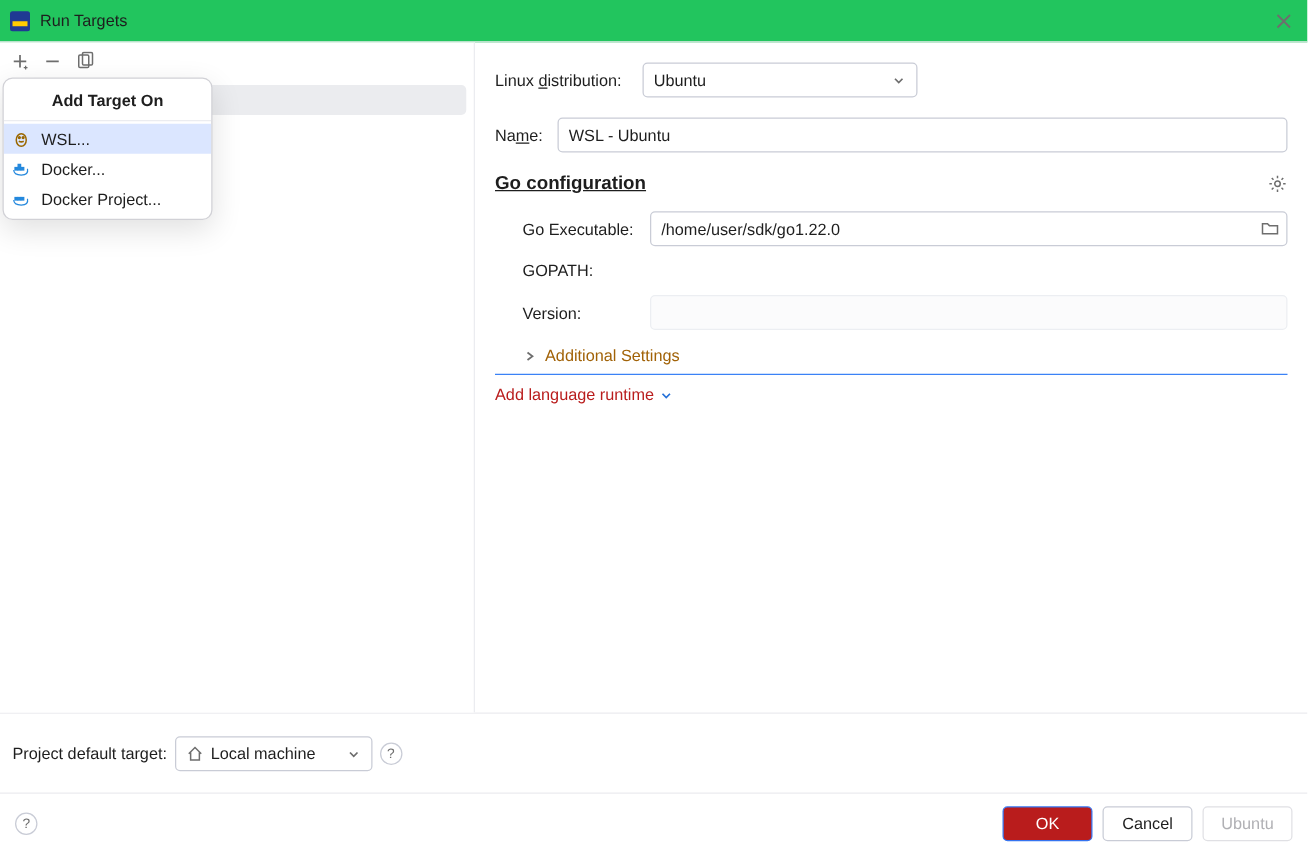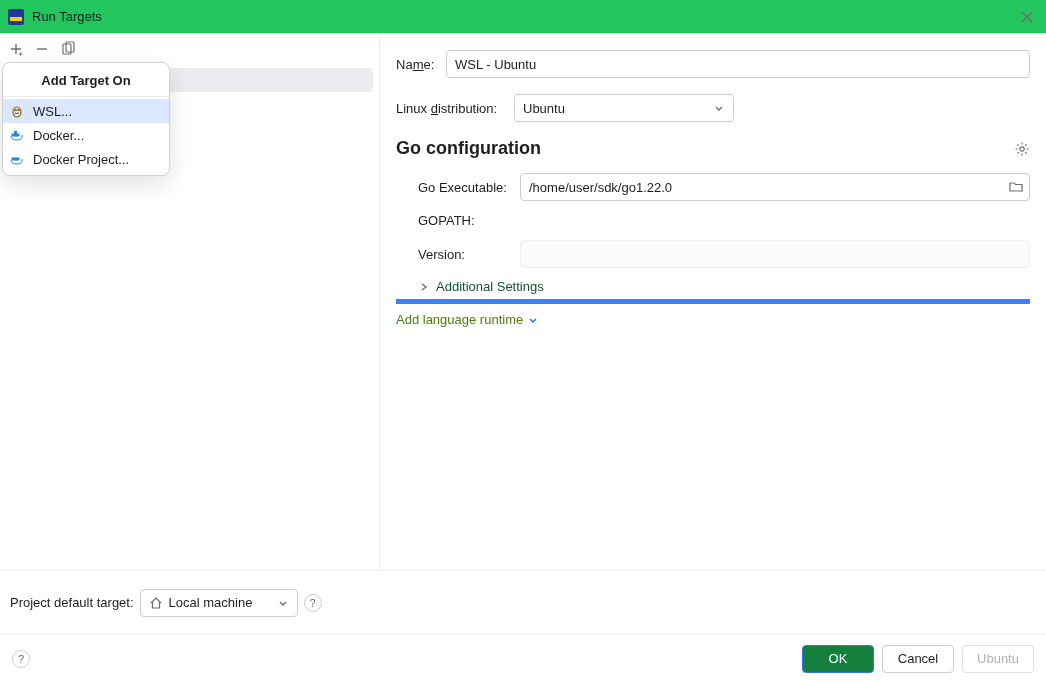--- a/index.html
+++ b/index.html
@@ -168,21 +168,22 @@
   .select .chev { width: 12px; height: 12px; stroke: #6e6e6e; }
 
   .section-row {
     display: flex;
     align-items: center;
     justify-content: space-between;
     margin: 4px 0 14px 0;
   }
   .section-title {
     font-weight: 600;
-    font-size: 18px;
+    font-size: 15px;
+    text-decoration: underline;
   }
   .gear { width: 16px; height: 16px; stroke: #6e6e6e; cursor: pointer; }
 
   .form-row {
     display: flex;
     align-items: center;
     margin-bottom: 12px;
     padding-left: 22px;
   }
   .form-row > label {
@@ -211,31 +212,31 @@
     border-right: 1px solid #eceef2;
     border-radius: 4px;
     background: #fbfbfc;
   }
 
   .expander {
     display: flex;
     align-items: center;
     gap: 6px;
     padding-left: 22px;
-    color: #14532d;
+    color: #a16207;
     cursor: pointer;
     height: 24px;
-    border-bottom: 5px solid #3b82f6;
+    border-bottom: 1px solid #3b82f6;
     padding-bottom: 6px;
     margin-bottom: 8px;
   }
   .expander .chev { width: 12px; height: 12px; stroke: #6e6e6e; }
 
   .link-row {
-    color: #4d7c0f;
+    color: #b91c1c;
     display: flex;
     align-items: center;
     gap: 4px;
     cursor: pointer;
     font-size: 13px;
   }
   .link-row .chev { width: 12px; height: 12px; stroke: #2470d8; }
 
   
   .project-row {
@@ -285,21 +286,21 @@
     padding: 0 14px;
     border-radius: 4px;
     border: 1px solid #c9ccd6;
     background: #fff;
     font: inherit;
     cursor: pointer;
     margin-left: 8px;
     color: #1e1e1e;
   }
   .btn.primary {
-    background: #15803d;
+    background: #b91c1c;
     border-color: #3574f0;
     color: #fff;
   }
   .btn.disabled {
     color: #b0b0b4;
     border-color: #e0e0e4;
   }
 </style>
 </head>
 <body>
@@ -378,37 +379,37 @@
           <rect x="7" y="6" width="2" height="2" fill="#2488dd"></rect>
           <path d="M1 8 Q1 12 7 12 Q13 12 12 7"></path>
         </svg>
       </span>
       <span>Docker Project...</span>
     </div>
   </div>
 
   <div class="details">
 
-    <div class="row name">
-      <label>
-        <span>Na</span><span class="underline-letter">m</span><span>e:</span>
-      </label>
-      <input class="txt" type="text" value="WSL - Ubuntu" style="">
-    </div>
-
     <div class="row dist">
       <label>
         <span>Linux </span><span class="underline-letter">d</span><span>istribution:</span>
       </label>
       <div class="select">
         <span>Ubuntu</span>
         <svg class="chev" viewBox="0 0 12 12" fill="none" stroke-width="1.4">
           <path d="M3 5 L6 8 L9 5"></path>
         </svg>
       </div>
+    </div>
+
+    <div class="row name">
+      <label>
+        <span>Na</span><span class="underline-letter">m</span><span>e:</span>
+      </label>
+      <input class="txt" type="text" value="WSL - Ubuntu" style="">
     </div>
 
     <div class="section-row">
       <div class="section-title">Go configuration</div>
       <svg class="gear" viewBox="0 0 16 16" fill="none" stroke-width="1.2">
         <circle cx="8" cy="8" r="2.2"></circle>
         <path d="M8 1.5 V3.5 M8 12.5 V14.5 M1.5 8 H3.5 M12.5 8 H14.5 M3.4 3.4 L4.8 4.8 M11.2 11.2 L12.6 12.6 M12.6 3.4 L11.2 4.8 M4.8 11.2 L3.4 12.6"></path>
       </svg>
     </div>
 

